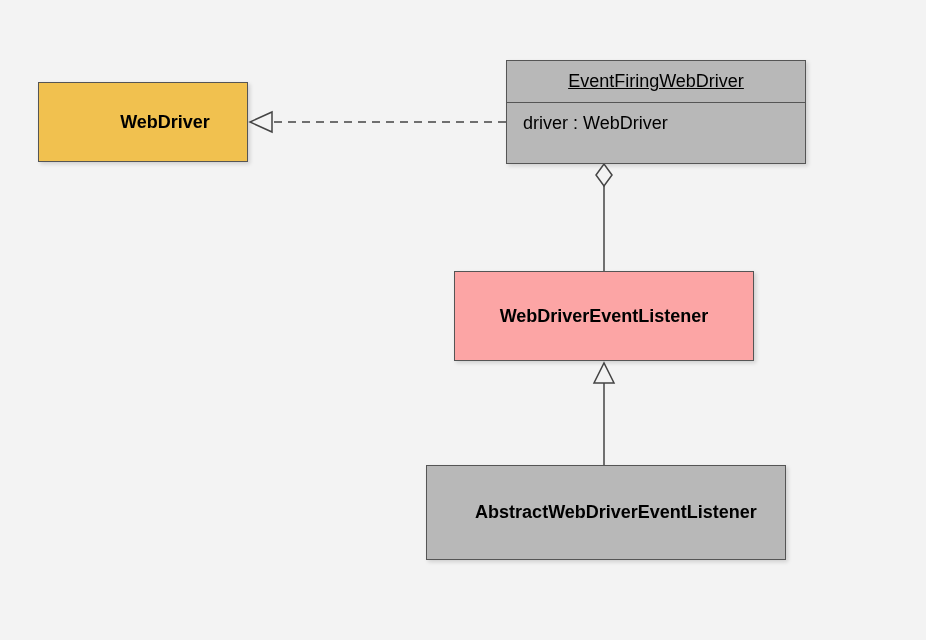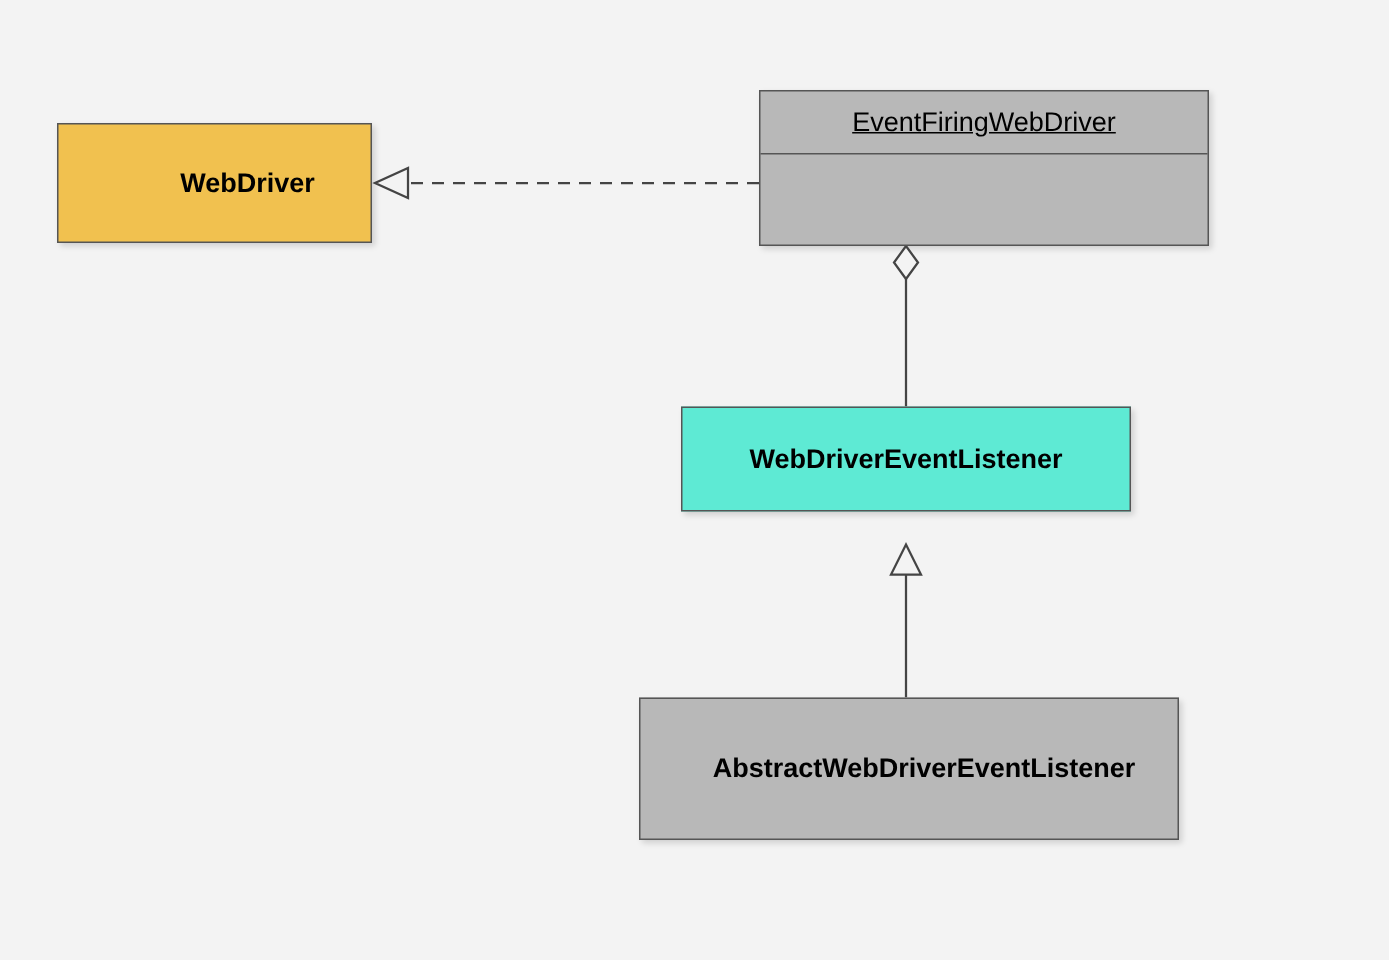--- a/index.html
+++ b/index.html
@@ -42,23 +42,24 @@
   </style>
 </head>
 <body>
 
 <div class="uml-box uml-simple" style="left:38px; top:82px; width:210px; height:80px; background:#f1c14f;padding-left:44px;">
   <span>WebDriver</span>
 </div>
 
 <div class="uml-box uml-titled" style="left:506px; top:60px; width:300px; height:104px; background:#b8b8b8;">
   <div class="uml-title">EventFiringWebDriver</div>
+  <div class="uml-attr">driver : WebDriver</div>
 </div>
 
-<div class="uml-box uml-simple" style="left:454px; top:271px; width:300px; height:70px; background:#5eead4;">
+<div class="uml-box uml-simple" style="left:454px; top:271px; width:300px; height:90px; background:#fca5a5;">
   <span>WebDriverEventListener</span>
 </div>
 
 <div class="uml-box uml-simple" style="left:426px; top:465px; width:360px; height:95px; background:#b8b8b8;padding-left:20px;">
   <span>AbstractWebDriverEventListener</span>
 </div>
 
 <svg class="connector" style="left:248px; top:100px; width:258px; height:44px;" viewBox="0 0 258 44">
   <line x1="258" y1="22" x2="24" y2="22" stroke="#444" stroke-width="1.5" stroke-dasharray="8 6"></line>
   <polygon points="24,12 24,32 2,22" fill="#f3f3f3" stroke="#444" stroke-width="1.5"></polygon>

